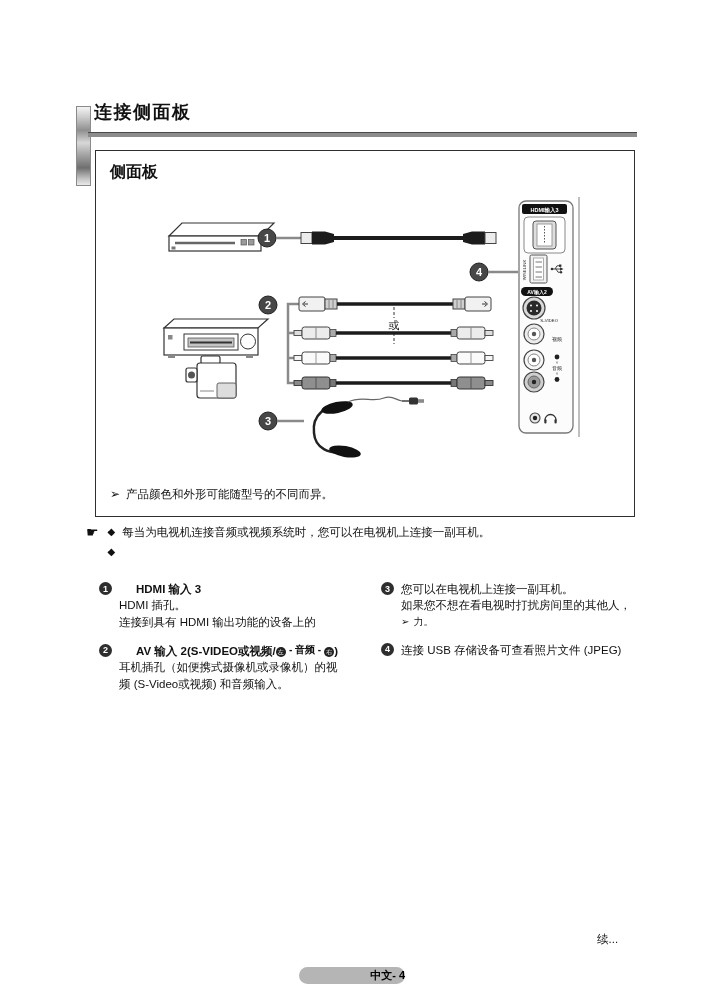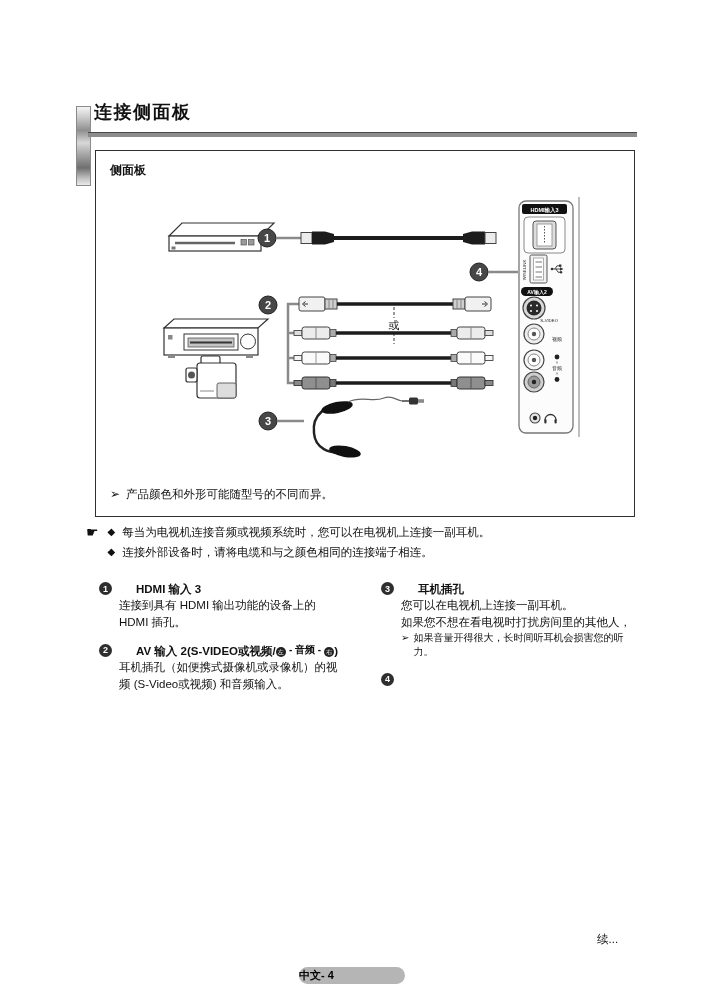--- a/index.html
+++ b/index.html
@@ -8,21 +8,21 @@
     font-family:"Liberation Sans","DejaVu Sans",sans-serif;color:#111;overflow:hidden;margin-top:36px;
   }
   
   .grad-bar{position:absolute;left:76px;top:70px;width:13px;height:78px;
     border:1px solid #8a8a8a;
     background:linear-gradient(180deg,#f4f4f4 0%,#cfcfcf 12%,#8f8f8f 30%,#d8d8d8 46%,#a8a8a8 60%,#6f6f6f 78%,#c4c4c4 92%,#e9e9e9 100%);}
   .page-title{position:absolute;left:94px;top:64px;font-size:18px;font-weight:bold;letter-spacing:1.5px;}
   .title-rule{position:absolute;left:88px;top:96px;width:549px;height:4px;background:#8c8c8c;border-top:1px solid #4a4a4a;}
   
   .diagram-box{position:absolute;left:95px;top:114px;width:540px;height:367px;border:1.5px solid #2f2f2f;box-sizing:border-box;background:#fff;}
-  .box-label{position:absolute;left:14px;top:11px;font-size:12px;font-weight:bold;}
+  .box-label{position:absolute;left:14px;top:11px;font-size:16px;font-weight:bold;}
   .diagram-svg{position:absolute;left:0;top:0;}
   .diagram-note{position:absolute;left:14px;top:336px;font-size:11.5px;display:flex;gap:6px;align-items:baseline;}
   .diagram-note .arrow{font-size:12px;}
   
   .notes-block{position:absolute;left:86px;top:486px;width:540px;display:flex;gap:9px;font-size:11.5px;}
   .notes-block .hand{font-size:14px;line-height:20px;}
   .note-line{display:flex;gap:7px;line-height:20px;}
   .note-line .diam{font-size:10px;line-height:20px;}
   
   .items{position:absolute;left:99px;top:545px;display:flex;}
@@ -36,21 +36,21 @@
   .item-body{font-size:11.5px;line-height:1.42;}
   .item-title{font-weight:bold;white-space:nowrap;padding-left:17px;}
   .circ{display:inline-flex;width:10px;height:10px;border-radius:50%;background:#222;color:#fff;
     font-size:6px;align-items:center;justify-content:center;vertical-align:1px;font-weight:normal;}
   .title-mid{font-size:10px;font-weight:bold;vertical-align:2px;}
   .sub-note{font-size:10px;line-height:1.4;display:flex;gap:4px;margin-top:1px;}
   .usb-title-icon{vertical-align:-1px;margin-right:2px;}
   
   .continued{position:absolute;left:597px;top:896px;font-size:11.5px;}
   .footer-pill{position:absolute;left:299px;top:931px;width:106px;height:17px;background:#b5b5b5;
-    border-radius:9px;text-align:left;font-size:11px;font-weight:bold;line-height:17px;color:#000;}
+    border-radius:9px;text-align:right;font-size:11px;font-weight:bold;line-height:17px;color:#000;}
   svg text{font-family:"Liberation Sans","DejaVu Sans",sans-serif;}
 </style>
 </head>
 <body>
 
 <div class="page">
 
   <div class="grad-bar"></div>
   <div class="page-title">连接侧面板</div>
   <div class="title-rule"></div>
@@ -272,63 +272,61 @@
 
   <div class="notes-block">
     <span class="hand">☛</span>
     <div>
       <div class="note-line">
         <span class="diam">◆</span>
         <span>每当为电视机连接音频或视频系统时，您可以在电视机上连接一副耳机。</span>
       </div>
       <div class="note-line">
         <span class="diam">◆</span>
-        <span>连接外部设备时，请将电缆和与之颜色相同的连接端子相连。</span>
       </div>
     </div>
   </div>
 
   <div class="items">
     <div class="col col-left">
       <div class="item">
         <span class="num-circle">1</span>
         <div class="item-body">
           <div class="item-title">HDMI 输入 3</div>
+          <div class="item-line">HDMI 插孔。</div>
           <div class="item-line">连接到具有 HDMI 输出功能的设备上的</div>
-          <div class="item-line">HDMI 插孔。</div>
         </div>
       </div>
       <div class="item">
         <span class="num-circle">2</span>
         <div class="item-body">
           <div class="item-title"><span>AV 输入 2(S-VIDEO或视频/</span><span class="circ">左</span> <span class="title-mid">- 音频 -</span> <span class="circ">右</span><span>)</span></div>
           <div class="item-line">耳机插孔（如便携式摄像机或录像机）的视</div>
           <div class="item-line">频 (S-Video或视频) 和音频输入。</div>
         </div>
       </div>
     </div>
     <div class="col col-right">
       <div class="item">
         <span class="num-circle">3</span>
         <div class="item-body">
-          <div class="item-title">耳机插孔</div>
           <div class="item-line">您可以在电视机上连接一副耳机。</div>
           <div class="item-line">如果您不想在看电视时打扰房间里的其他人，</div>
           <div class="sub-note">
             <span>➢</span>
             <div>
-              <div>如果音量开得很大，长时间听耳机会损害您的听</div>
               <div>力。</div>
             </div>
           </div>
         </div>
       </div>
       <div class="item">
         <span class="num-circle">4</span>
         <div class="item-body">
+          <div class="item-line">连接 USB 存储设备可查看照片文件 (JPEG)</div>
         </div>
       </div>
     </div>
   </div>
 
   <div class="continued">续...</div>
   <div class="footer-pill">中文- 4</div>
 
 </div>
 

